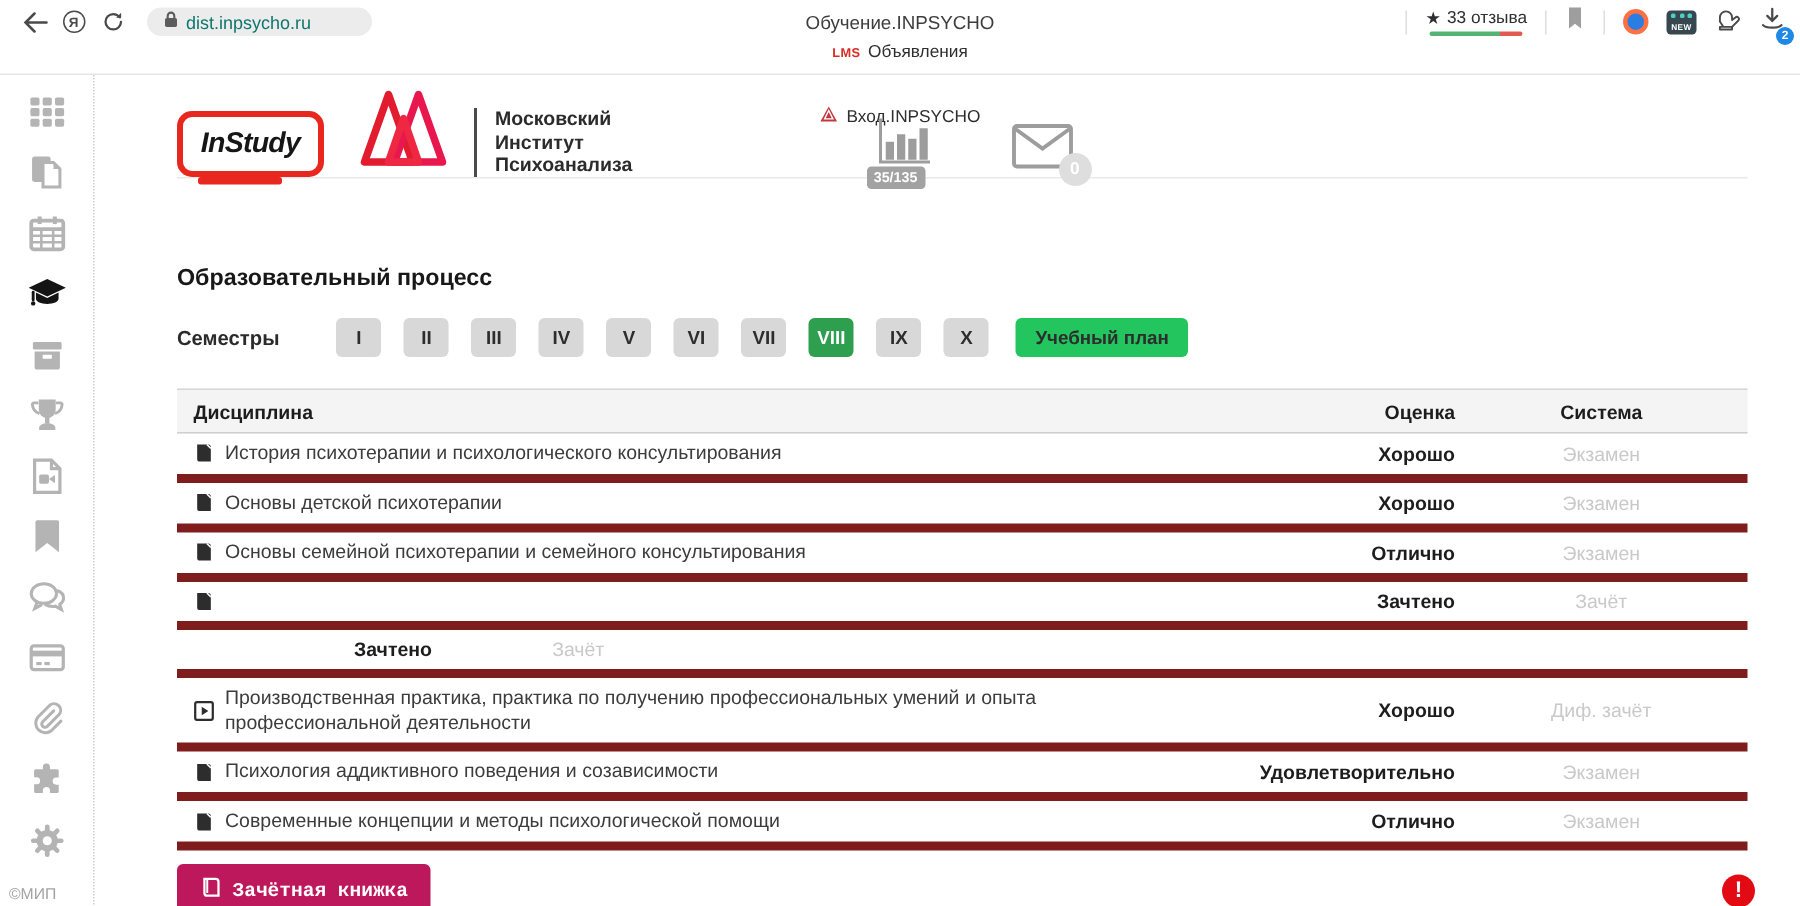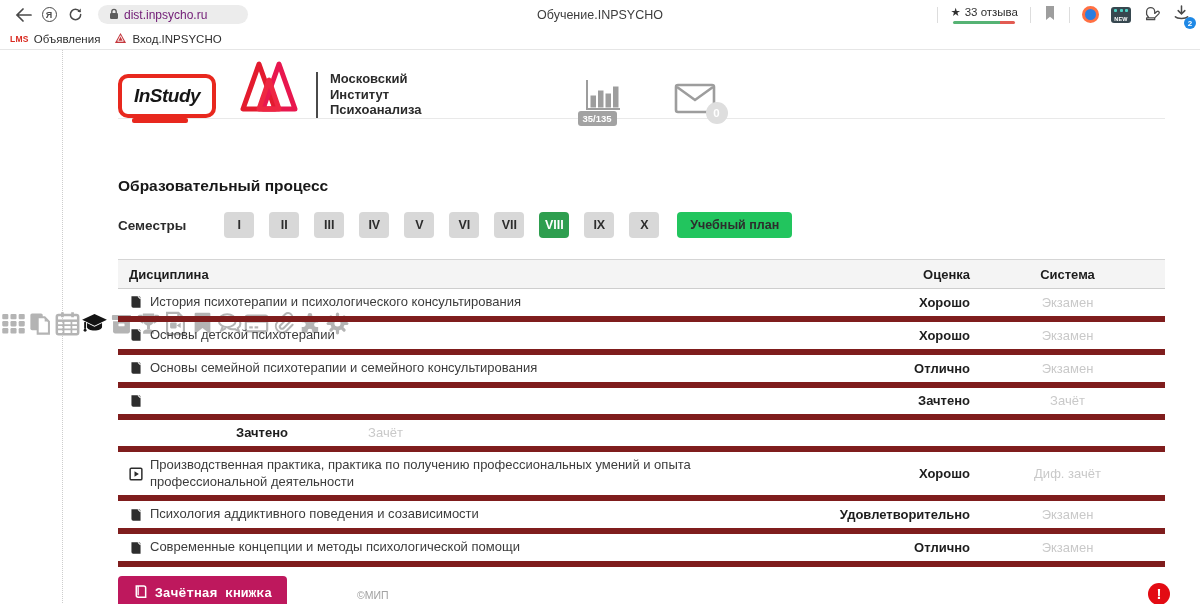--- a/index.html
+++ b/index.html
@@ -6,45 +6,45 @@
   html,body { width:1200px; height:604px; overflow:hidden; background:#fff;
     font-family:"Liberation Sans","DejaVu Sans",sans-serif; }
 
   
   .browser-bar { height:29px; display:flex; align-items:center; padding:0 10px; position:relative; background:#fff; }
   .nav-ico { width:26px; height:20px; display:flex; align-items:center; justify-content:center; color:#4a4a4a; cursor:pointer; }
   .ya-circle { width:15px; height:15px; border:1.6px solid #4a4a4a; border-radius:50%; font-size:9px; font-weight:bold;
     display:flex; align-items:center; justify-content:center; color:#4a4a4a; }
   .url-pill { margin-left:10px; height:19px; background:#ececec; border-radius:10px; display:flex; align-items:center;
     gap:5px; padding:0 11px; min-width:150px; cursor:text; }
-  .url-text { font-size:12px; color:#701a75; }
+  .url-text { font-size:12px; color:#0f766e; }
   .tab-title { position:absolute; left:0; right:0; text-align:center; font-size:12.5px; color:#3d3d3d; pointer-events:none; }
   .chrome-right { margin-left:auto; display:flex; align-items:center; gap:12px; z-index:2; background:#fff; padding-left:8px; }
   .vsep { width:1px; height:16px; background:#ddd; }
   .reviews { display:flex; flex-direction:column; align-items:center; cursor:pointer; }
   .reviews-top { display:flex; align-items:center; gap:4px; font-size:11.5px; color:#2f2f2f; }
   .reviews-bar { margin-top:2px; width:62px; height:2.5px; border-radius:2px;
     background:linear-gradient(to right,#56b374 0 76%,#e25b52 76% 100%); }
   .ext-circle { width:17px; height:17px; border-radius:50%; background:#2a7de1; border:3px solid #ff7043; cursor:pointer; }
   .new-ico { width:20px; height:16px; background:#36474f; border-radius:3px; position:relative; cursor:pointer; }
   .new-ico .dots { position:absolute; top:2px; left:3px; right:3px; display:flex; justify-content:space-between; }
   .new-ico .dots i { width:3px; height:3px; background:#4dd0c4; border-radius:1px; }
   .new-ico .new-txt { position:absolute; bottom:1px; left:0; right:0; text-align:center; color:#fff; font-size:5.5px; font-weight:bold; letter-spacing:.3px; }
   .dl-wrap { position:relative; cursor:pointer; }
   .dl-badge { position:absolute; right:-6px; bottom:-4px; width:12px; height:12px; border-radius:50%; background:#1e88e5;
     color:#fff; font-size:8px; font-weight:bold; display:flex; align-items:center; justify-content:center; }
 
-  .bookmarks-bar { height:21px; display:flex; align-items:center; gap:14px; padding:0 10px; border-bottom:1px solid #e6e6e6; }
+  .bookmarks-bar { height:21px; display:flex; align-items:center; gap:28px; padding:0 10px; border-bottom:1px solid #e6e6e6;flex-direction:column; }
   .bm { display:flex; align-items:center; gap:5px; cursor:pointer; }
   .bm-label { font-size:11.5px; color:#2e2e2e; }
   .lms-fav { color:#d92b21; font-size:8.5px; font-weight:bold; letter-spacing:.3px; }
 
   
   .app { display:flex; height:553px; }
-  .sidebar { width:63px; border-right:1px dotted #cdcdcd; display:flex; flex-direction:row; align-items:center;
+  .sidebar { width:63px; border-right:1px dotted #cdcdcd; display:flex; flex-direction:column; align-items:center;
     padding:13px 0 2px; }
   .sb-item { width:30px; height:27px; display:flex; align-items:center; justify-content:center;
     color:#b4b4b4; margin-bottom:13.5px; cursor:pointer; }
   .sb-item.active { color:#141414; }
   .sb-item svg { width:27px; height:27px; }
   .copyright { margin-top:auto; font-size:10.5px; color:#a2a2a2; align-self:flex-start; padding-left:6px; }
 
   .content { flex:1; padding:0 35px 0 55px; position:relative; }
 
   

